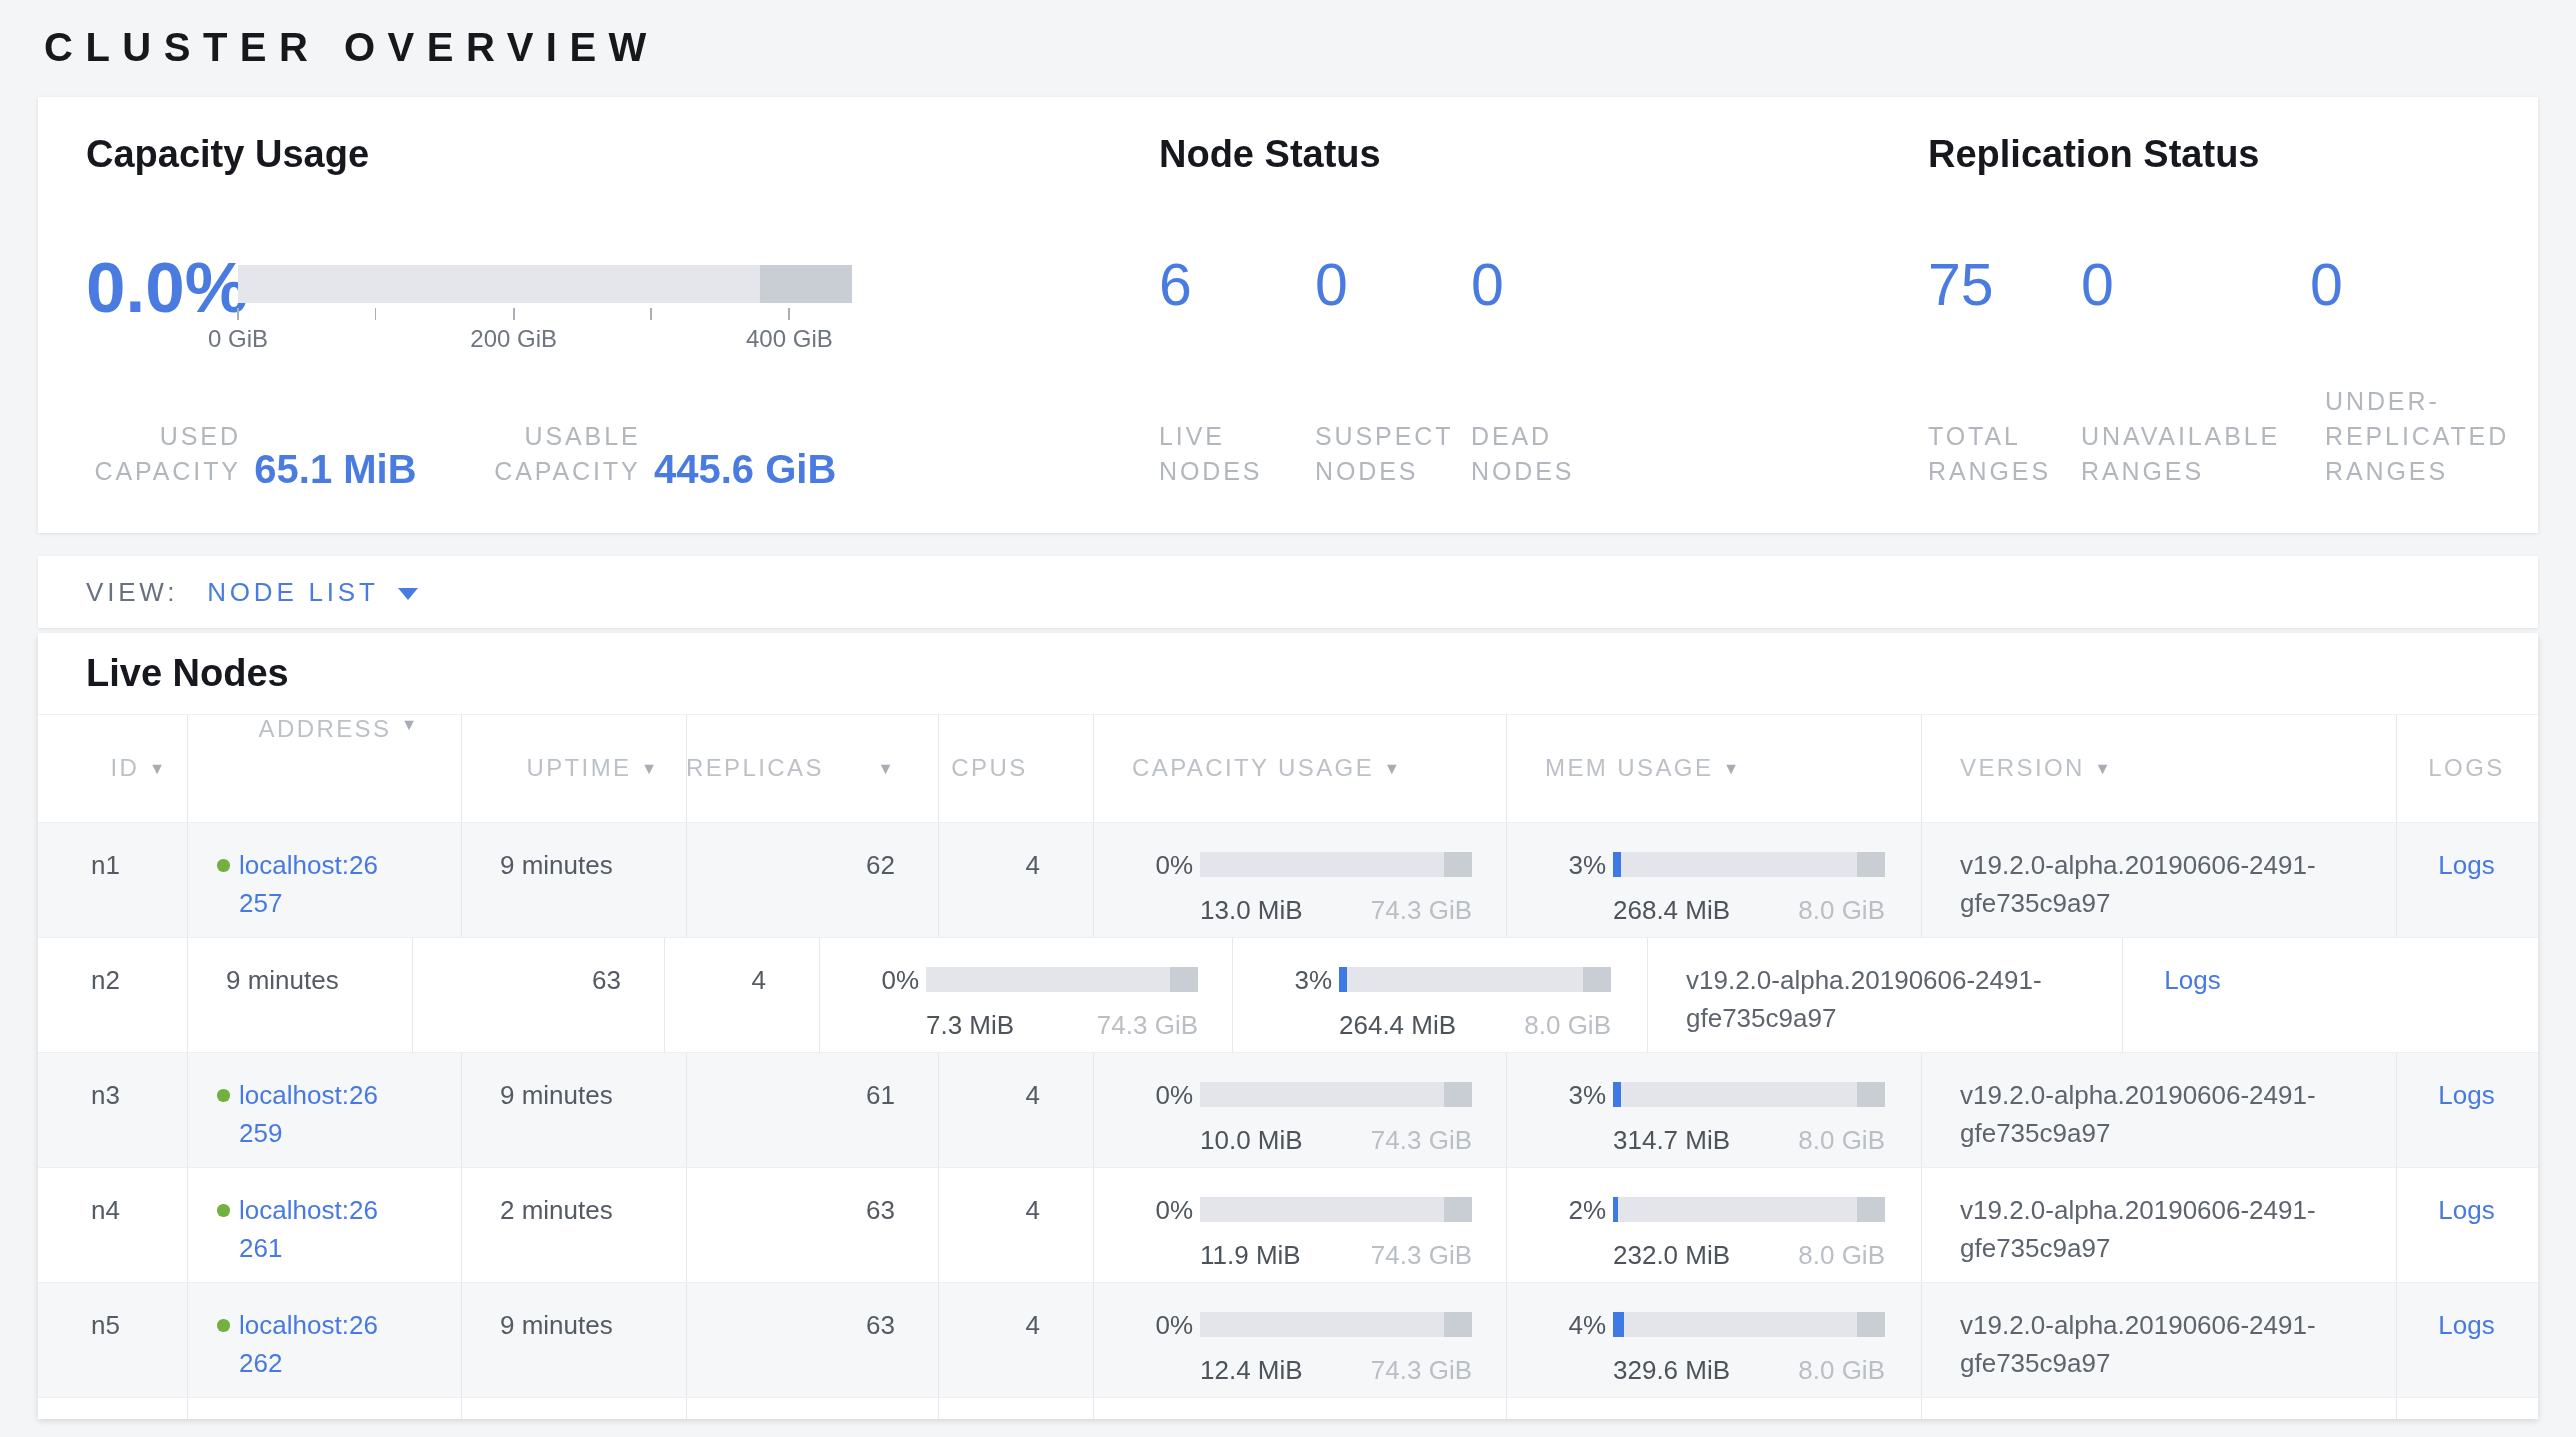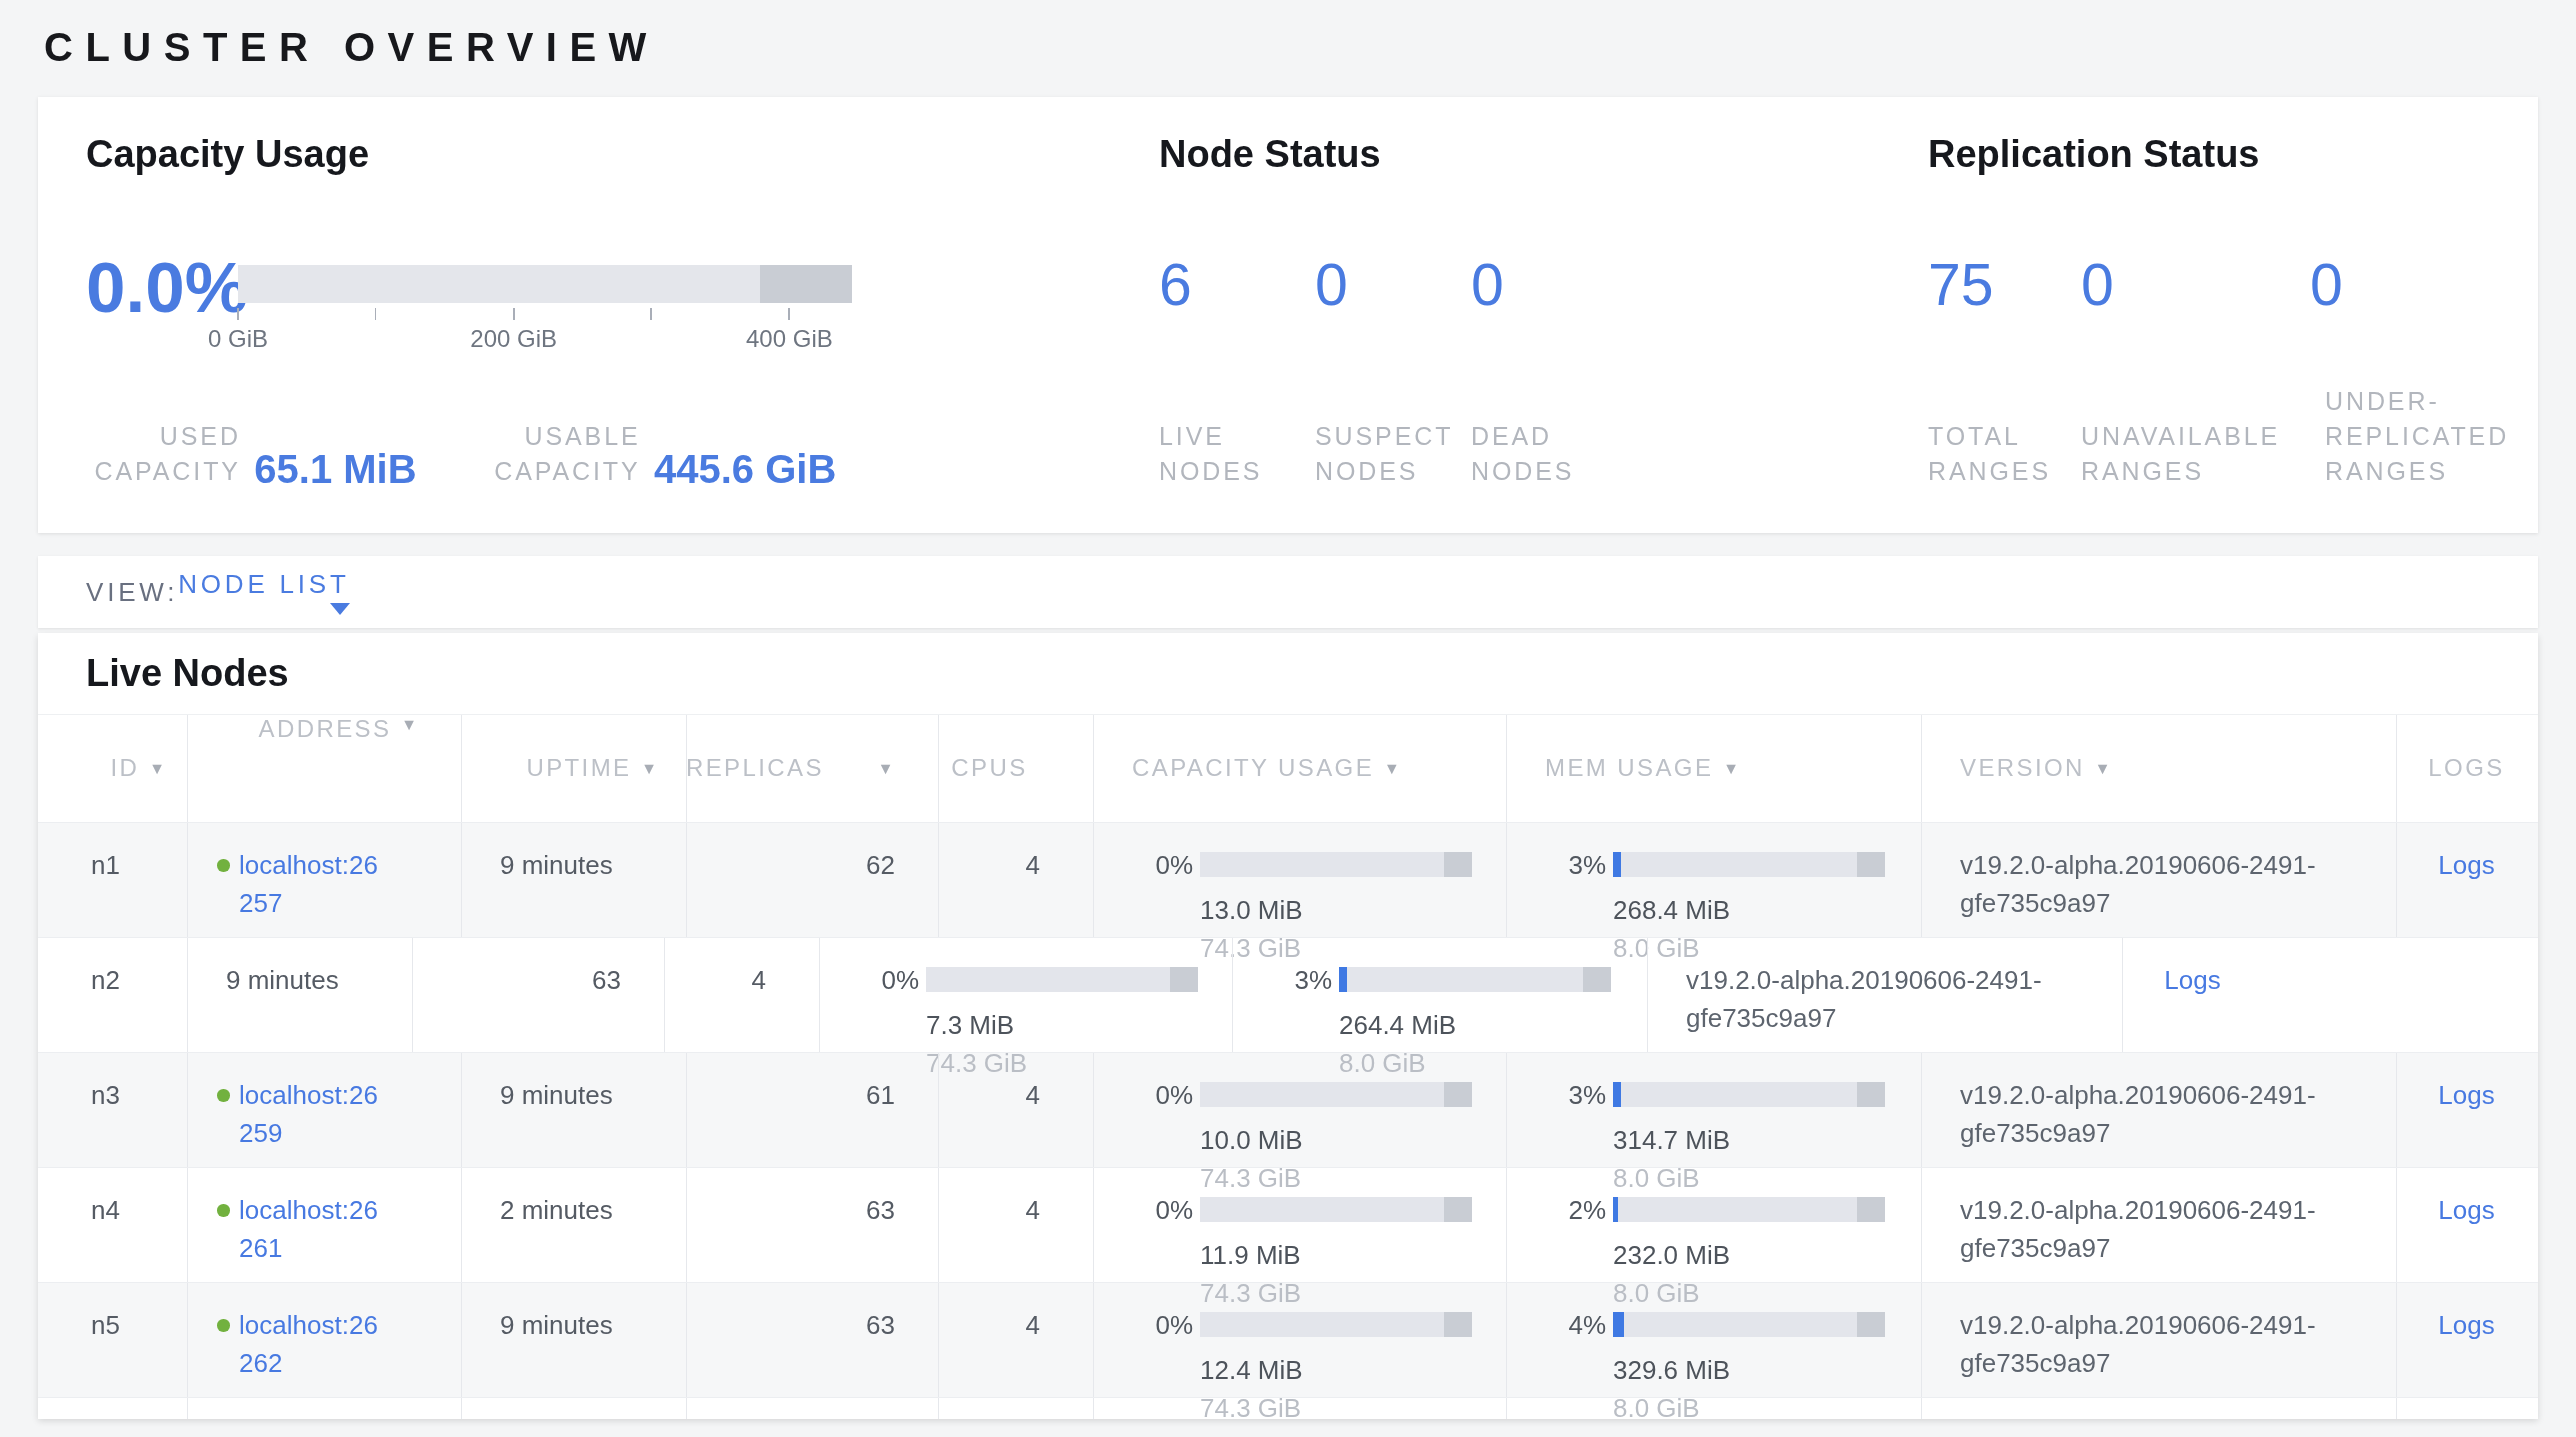--- a/index.html
+++ b/index.html
@@ -57,21 +57,21 @@
   .stat-values-row .col { font-size: 59px; color: #4a7be0; line-height: 1; }
   .stat-labels-row { position: absolute; bottom: 44px; left: 0; display: flex; align-items: flex-end; }
   .stat-labels-row .col { font-size: 25px; letter-spacing: 2.9px; color: #b2b6bd; line-height: 35px; }
   
   .view-bar {
     margin: 23px 38px 0; height: 72px; background: #fff;
     display: flex; align-items: center; padding-left: 48px;
     box-shadow: 0 1px 2.9px rgba(0,0,0,.09);
   }
   .view-label { font-size: 26px; letter-spacing: 3.8px; color: #697080; }
-  .view-select { display: flex; align-items: flex-end; cursor: pointer; flex-direction: column; }
+  .view-select { display: flex; align-items: center; margin-left: 29px; cursor: pointer; }
   .view-select span.sel { font-size: 26px; letter-spacing: 3.8px; color: #4a7be0; }
   .caret {
     width: 0; height: 0; margin-left: 19px; margin-top: 3.8px;
     border-left: 10.5px solid transparent; border-right: 10.5px solid transparent;
     border-top: 12.5px solid #4a7be0;
   }
   
   .table-card {
     margin: 4.8px 38px 0; background: #fff; height: 786px; overflow: hidden;
     box-shadow: 0 2.9px 6.7px rgba(0,0,0,.13);
@@ -105,21 +105,21 @@
   .dot { width: 12.5px; height: 12.5px; border-radius: 50%; background: #72b13f; margin: 13.4px 9.6px 0 0; flex: none; }
   a.addr-link {
     display: inline-block; width: 153px; color: #4779e1; text-decoration: none;
     overflow-wrap: anywhere; line-height: 38px; cursor: pointer;
   }
   .meter-line { display: flex; align-items: center; }
   .pct { width: 63px; text-align: right; margin-right: 6.7px; color: #51575f; }
   .meter { position: relative; width: 272px; height: 25px; background: #e3e5eb; overflow: hidden; }
   .meter::after { content: ""; position: absolute; right: 0; top: 0; bottom: 0; width: 10.3%; background: #c9cdd4; }
   .meter .fill { position: absolute; left: 0; top: 0; bottom: 0; background: #3f79e3; }
-  .meter-vals { display: flex; justify-content: space-between; width: 272px; margin-left: 70px; margin-top: 7.7px; flex-direction: column; }
+  .meter-vals { display: flex; justify-content: space-between; width: 272px; margin-left: 70px; margin-top: 7.7px; }
   .v-used { color: #4d535b; }
   .v-total { color: #babec5; }
   .version-text { display: inline-block; width: 381px; color: #5d646e; overflow-wrap: anywhere; }
   a.logs-link { color: #4779e1; text-decoration: none; cursor: pointer; }
 </style>
 </head>
 <body>
 
 <div class="page-title">CLUSTER OVERVIEW</div>
 

